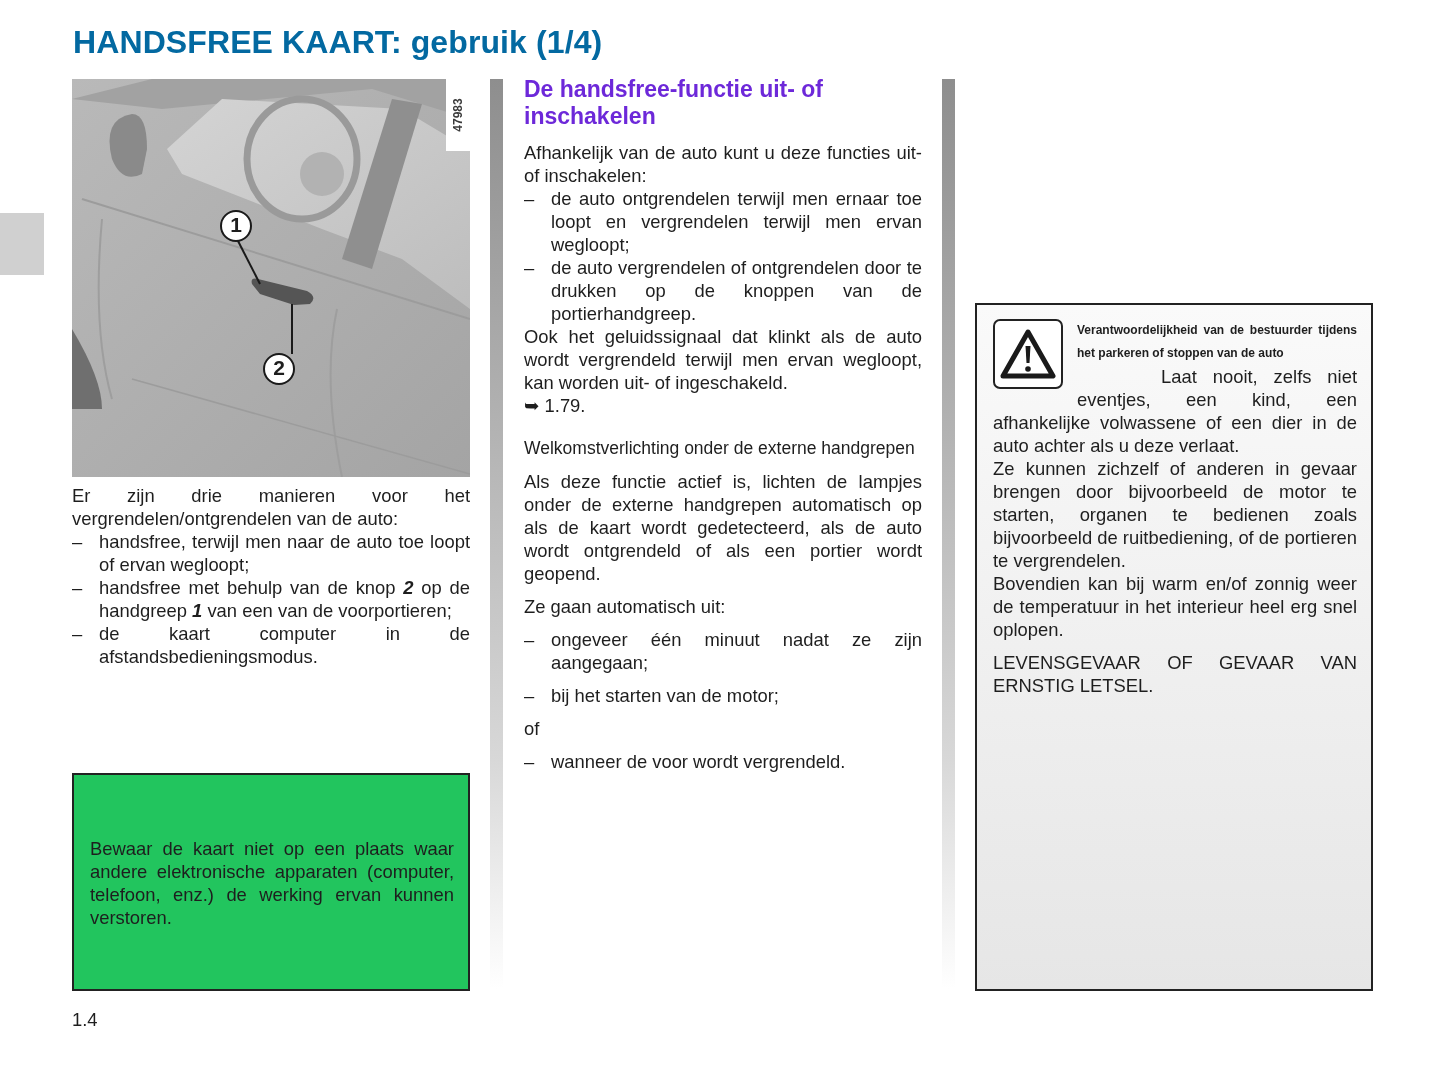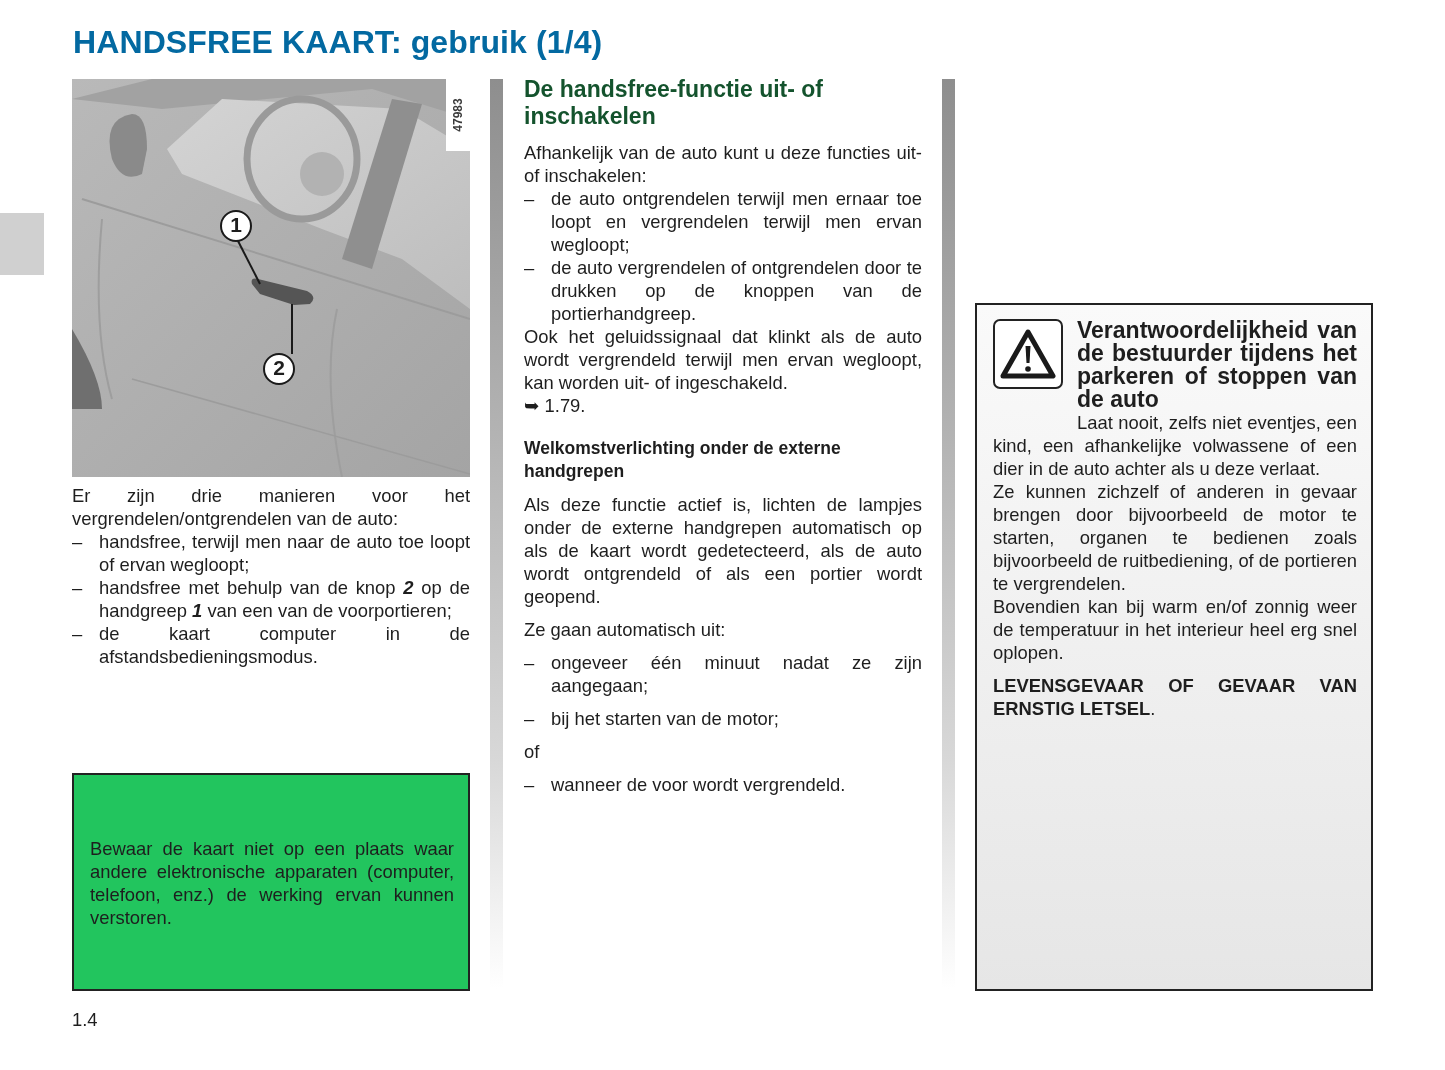--- a/index.html
+++ b/index.html
@@ -33,39 +33,39 @@
   .text {
     font-size: 18.4px; line-height: 23px; text-align: justify;
   }
   .text p { margin: 0; }
   .text .li { display: flex; }
   .text .li .dash { width: 27px; flex: none; }
   .text .li .body { flex: 1; text-align: justify; }
   .col1 { left: 72px; top: 484px; width: 398px; }
   .col2 { left: 524px; top: 141px; width: 398px; }
   .h2 {
-    left: 524px; top: 76px; width: 400px; font-size: 23px; line-height: 27px; font-weight: bold; color: #14532d;
-  }
-  .h3 { font-weight: bold; font-size: 17.5px; line-height: 23px; text-align: left; }
+    left: 524px; top: 76px; width: 400px; font-size: 23px; line-height: 27px; font-weight: bold; color: #6d28d9;
+  }
+  .h3 { font-weight: normal; font-size: 17.5px; line-height: 23px; text-align: left; }
   .note-box {
     left: 72px; top: 773px; width: 394px; height: 214px; border: 2px solid #222; background: #22c55e;
   }
   .note-box .text { position: absolute; left: 16px; top: 62px; width: 364px; }
   .warn-box {
     left: 975px; top: 303px; width: 394px; height: 684px; border: 2px solid #222;
     background: linear-gradient(to bottom, #fafafa 0%, #f0f0f0 50%, #e6e6e6 100%);
   }
   .warn-box .inner { position: absolute; left: 16px; top: 14px; width: 364px; }
   .warn-icon {
     float: left; width: 70px; height: 70px; margin: 0 14px 2px 0;
     border: 2px solid #222; border-radius: 7px; box-sizing: border-box; background: #fff;
     display: flex; align-items: center; justify-content: center;
   }
-  .warn-title { font-weight: bold; font-size: 23px; line-height: 23px; text-align: justify; }
-  .caps { font-weight: bold; margin-top: 21px; }
+  .warn-title { font-weight: bold; font-size: 12px; line-height: 23px; text-align: justify; }
+  .caps { font-weight: normal; margin-top: 21px; }
   .page-num { left: 72px; top: 1009px; font-size: 18.4px; }
   .spacer { height: 10px; }
 </style>
 </head>
 <body>
 
 <div class="abs title">
   <span>HANDSFREE KAART:</span>
   <span class="sub">gebruik (1/4)</span>
 </div>

